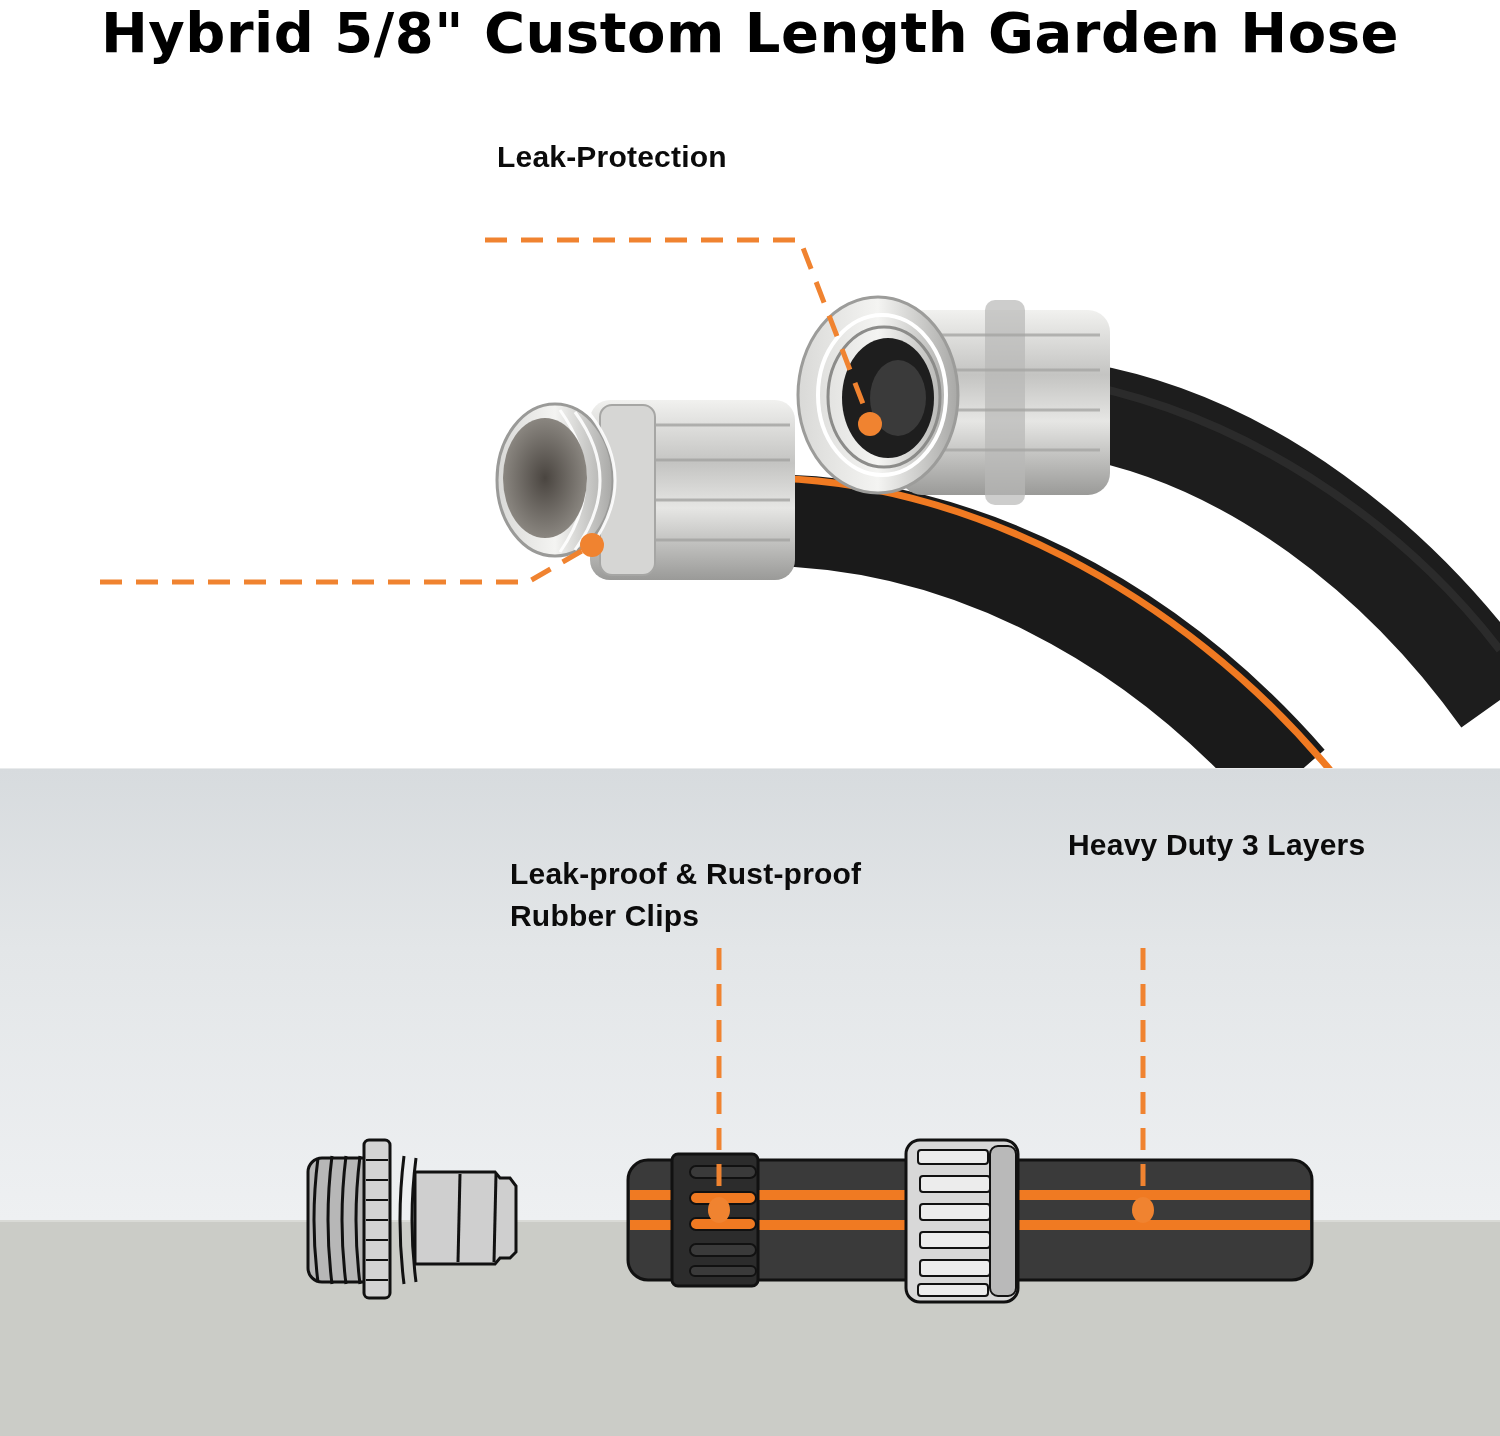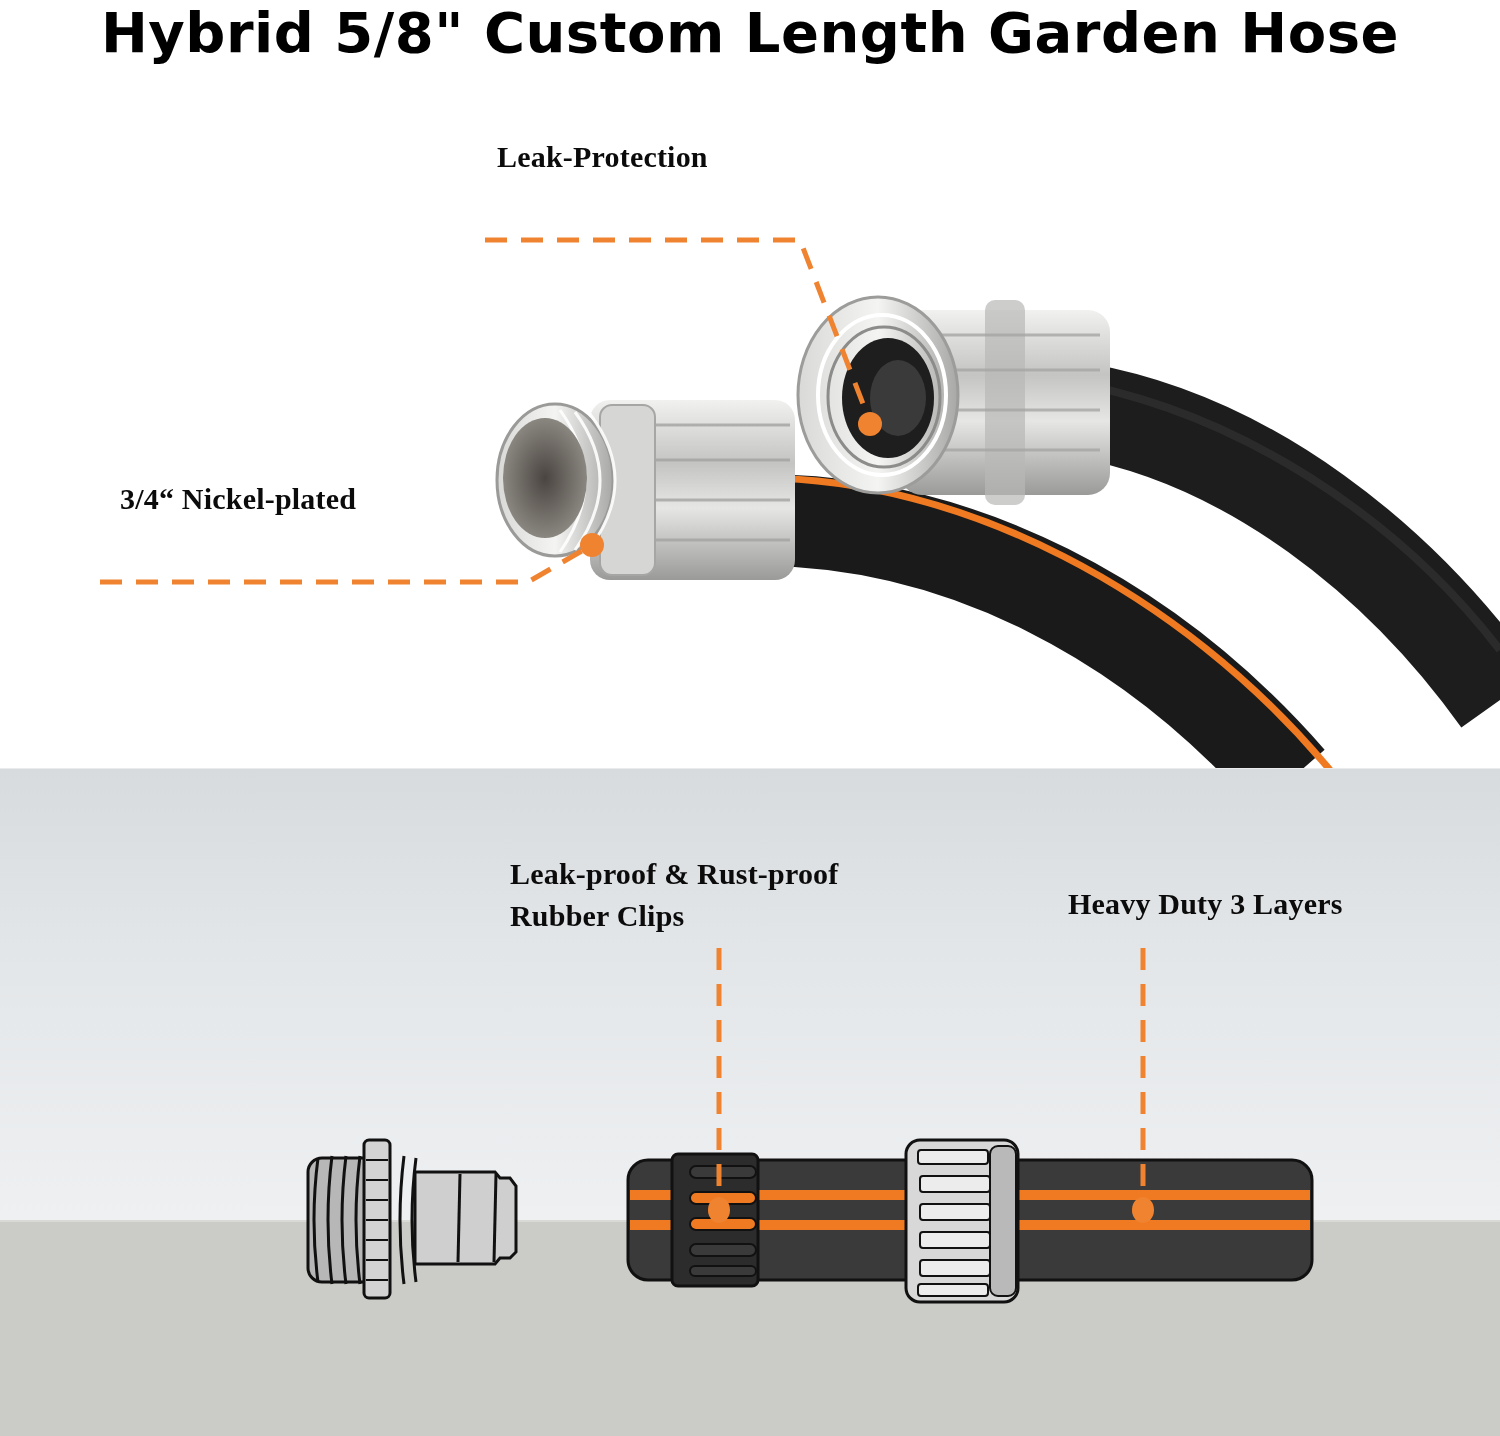--- a/index.html
+++ b/index.html
@@ -7,21 +7,21 @@
   body { position: relative; font-family: "DejaVu Sans", "Liberation Sans", sans-serif; color: #0b0b0b; }
 
   .title {
     position: absolute; left: 0; top: 0; width: 1500px; height: 68px;
     text-align: center; font-family: "DejaVu Sans", sans-serif; font-weight: bold;
     font-size: 56px; line-height: 66px; letter-spacing: 0.5px; color: #000;
     transform: scaleX(1.0);
   }
 
   .label {
-    position: absolute; font-family: Liberation Serif, serif; font-weight: bold;
+    position: absolute; font-family: Liberation Sans, sans-serif; font-weight: bold;
     font-size: 30px; line-height: 42px; color: #0b0b0b; white-space: nowrap;
     letter-spacing: 0.2px;
   }
   .label span { display: block; }
 
   .top-area { position: absolute; left: 0; top: 70px; width: 1500px; height: 698px; background: #ffffff; }
   .bottom-upper { position: absolute; left: 0; top: 768px; width: 1500px; height: 452px;
     background: linear-gradient(#d7dbde 0%, #e3e6e8 40%, #eef0f2 100%); border-top: 1px solid #e9ebec; }
   .bottom-lower { position: absolute; left: 0; top: 1220px; width: 1500px; height: 216px;
     background: #cbccc7; border-top: 2px solid #d9dad6; }
@@ -173,23 +173,22 @@
   </g>
   <ellipse cx="719" cy="1210" rx="11" ry="13" fill="#f08330"></ellipse>
   <ellipse cx="1143" cy="1210" rx="11" ry="13" fill="#f08330"></ellipse>
 </svg>
 
 <div class="label" style="left:497px; top:136px;">
   <span>Leak-Protection</span>
 </div>
 
 <div class="label" style="left:120px; top:478px;">
-  <span>3/4“ Nickel-plated</span>
 </div>
 
 <div class="label" style="left:490px; top:853px;margin-left:20px;">
   <span>Leak-proof &amp; Rust-proof</span>
   <span>Rubber Clips</span>
 </div>
 
-<div class="label" style="left:1068px; top:883px;">
+<div class="label" style="left:1068px; top:824px;">
   <span>Heavy Duty 3 Layers</span>
 </div>
 
 </body></html>

